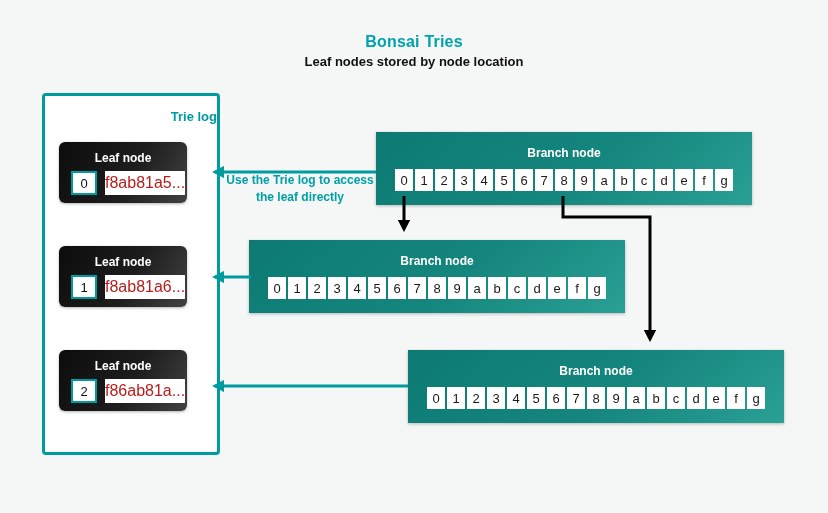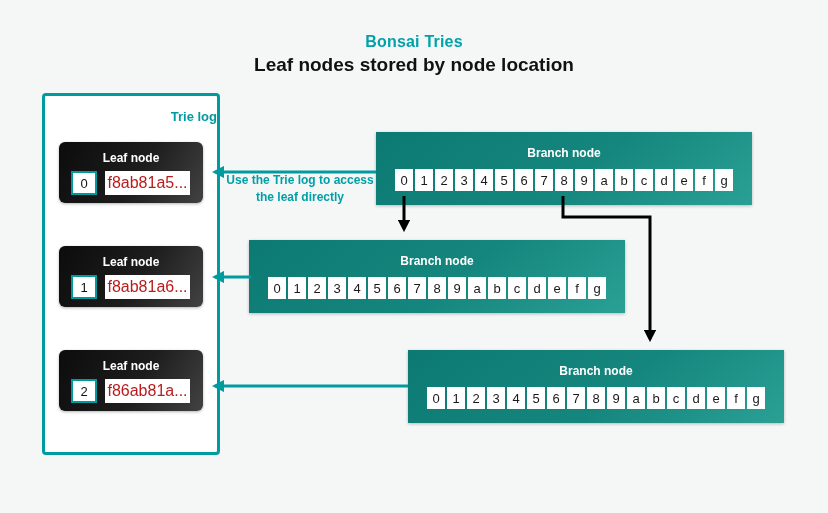--- a/index.html
+++ b/index.html
@@ -4,34 +4,34 @@
 <style>
   html,body{margin:0;padding:0;}
   body{background:#e9e9e9;font-family:"Liberation Sans", sans-serif;}
   .canvas{
     position:relative;width:828px;height:513px;background:#f5f6f6;
     overflow:hidden;margin:0 auto;
   }
   
   .header{position:absolute;left:0;top:33px;width:828px;text-align:center;}
   .title{font-size:16px;font-weight:bold;color:#00a2ab;letter-spacing:.2px;}
-  .subtitle{font-size:19px;font-weight:bold;color:#111;margin-top:3px;}
+  .subtitle{font-size:13px;font-weight:bold;color:#111;margin-top:3px;}
 
   
   .trie-log{
     position:absolute;left:42px;top:93px;width:172px;height:356px;
     background:#fff;border:3px solid #009b9e;border-radius:4px;
   }
   .trie-log-title{
     text-align:right;margin-top:13px;font-size:13px;font-weight:bold;color:#009aa3;
   }
 
   
   .leaf-card{
-    position:absolute;left:59px;width:144px;height:61px;border-radius:6px;
+    position:absolute;left:59px;width:128px;height:61px;border-radius:6px;
     background:linear-gradient(120deg,#0c0c0c 0%,#1d1d1d 55%,#424242 100%);
     box-shadow:0 1px 3px rgba(0,0,0,.3);
   }
   .leaf-0{top:142px;} .leaf-1{top:246px;} .leaf-2{top:350px;}
   .leaf-title{
     text-align:center;color:#fff;font-weight:bold;font-size:12px;margin-top:9px;
   }
   .leaf-row{display:flex;align-items:center;margin:6px 13px 0 12px;gap:8px;}
   .leaf-index{
     width:22px;height:20px;background:#fff;border:2px solid #009b9e;

